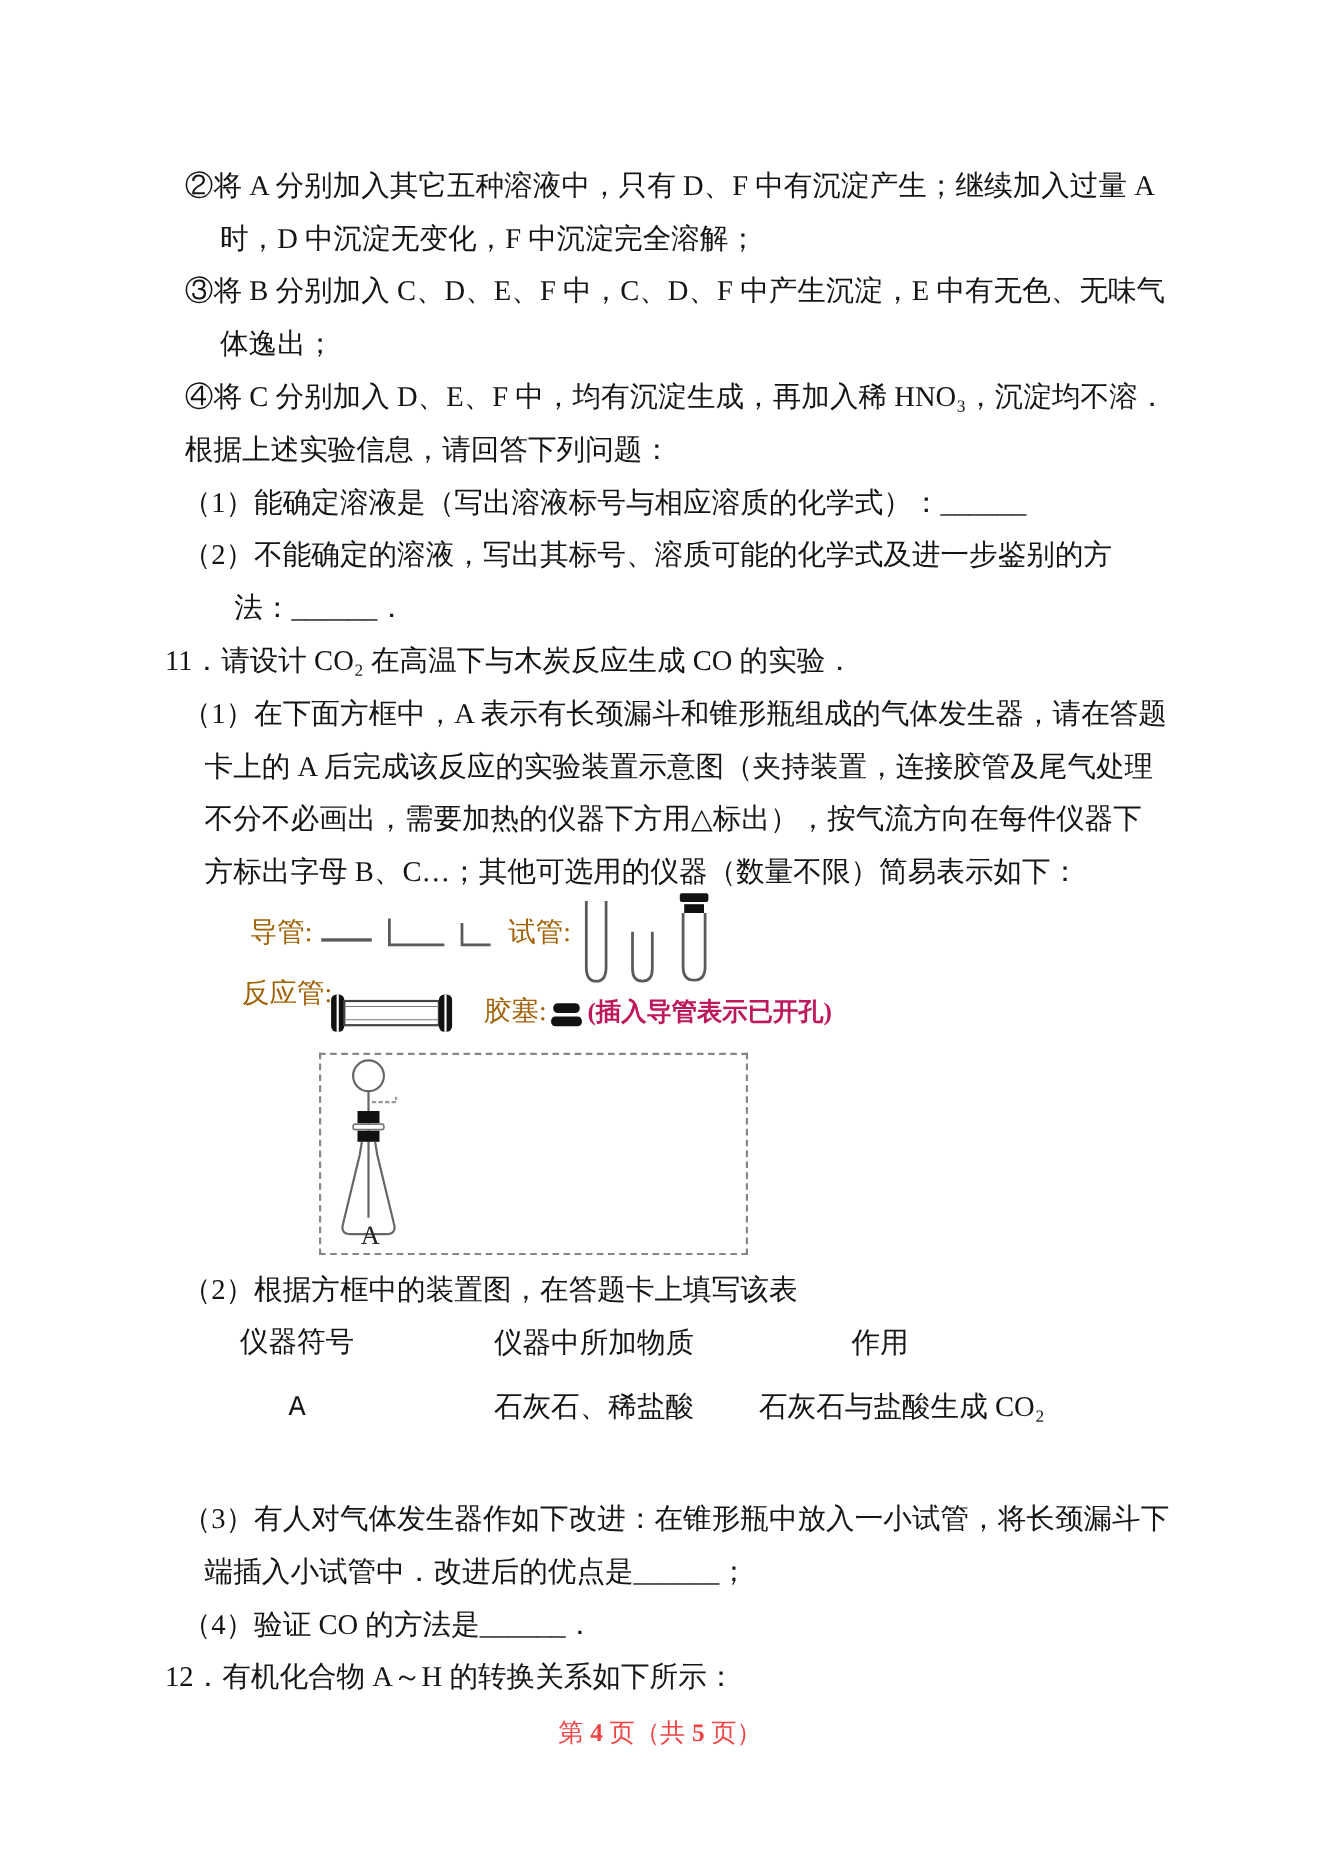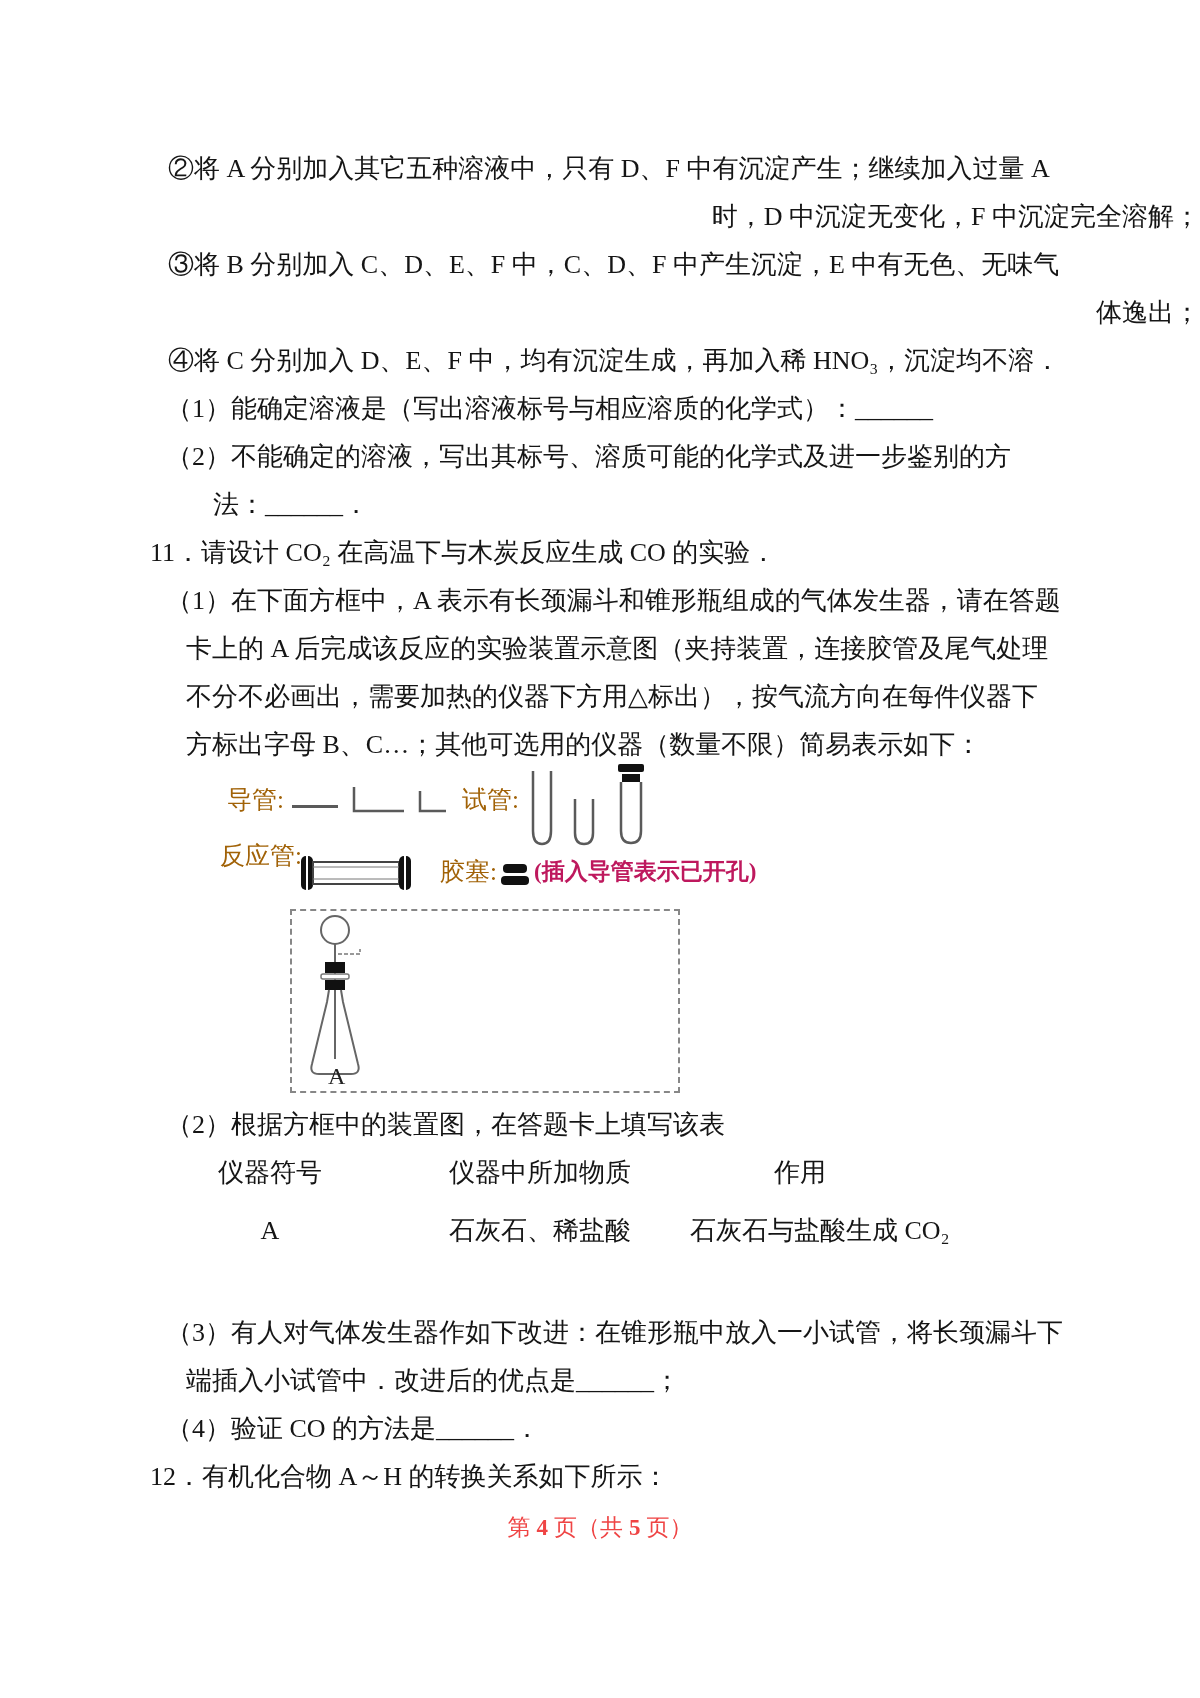--- a/index.html
+++ b/index.html
@@ -8,21 +8,21 @@
     font-family:"Liberation Serif","DejaVu Serif",serif;
     color:#151515;overflow:hidden;
   }
   .page{position:relative;width:1200px;height:1698px;background:#fff;}
   .textcol{padding-top:145px;}
   .line{
     margin-left:150px;height:48px;line-height:48px;
     font-size:26px;white-space:nowrap;color:#151515;
   }
   .ind-item{padding-left:18px;}
-  .ind-cont{padding-left:50px;text-align:right;}
+  .ind-cont{padding-left:50px;}
   .ind-paren{padding-left:16px;}
   .ind-cont2{padding-left:36px;}
   .ind-cont3{padding-left:63px;}
 
   
   .fig1{position:relative;height:140px;}
   .flabel{
     position:absolute;font-weight:normal;font-size:25px;line-height:30px;color:#a16207;
     white-space:nowrap;
   }
@@ -35,21 +35,21 @@
     margin-left:290px;width:386px;height:180px;
     border:2px dashed #878787;position:relative;
   }
   .genlabel{position:absolute;left:36px;top:152px;font-size:24px;color:#222;}
 
   
   .apptable{margin-left:150px;margin-top:0;}
   .trow{display:flex;height:48px;line-height:48px;font-size:26px;}
   .trow + .trow{margin-top:10px;}
   .tc{text-align:center;white-space:nowrap;}
-  .c1{width:240px;}
+  .c1{width:240px;font-family:Liberation Mono, monospace;}
   .c2{width:300px;}
   .c3{width:220px;}
 
   .mt8{margin-top:8px;}
   .mt54{margin-top:54px;}
 
   .footer{
     margin-top:12px;text-align:center;font-size:23px;line-height:30px;color:#ef4444;
   }
   .footer b{font-weight:bold;}
@@ -61,20 +61,21 @@
 <body>
 
 <div class="page">
 
   <div class="textcol">
     <div class="line ind-item">②将 A 分别加入其它五种溶液中，只有 D、F 中有沉淀产生；继续加入过量 A</div>
     <div class="line ind-cont">时，D 中沉淀无变化，F 中沉淀完全溶解；</div>
     <div class="line ind-item">③将 B 分别加入 C、D、E、F 中，C、D、F 中产生沉淀，E 中有无色、无味气</div>
     <div class="line ind-cont">体逸出；</div>
     <div class="line ind-item">④将 C 分别加入 D、E、F 中，均有沉淀生成，再加入稀 HNO₃，沉淀均不溶．</div>
+    <div class="line ind-item">根据上述实验信息，请回答下列问题：</div>
     <div class="line ind-paren">（1）能确定溶液是（写出溶液标号与相应溶质的化学式）：______</div>
     <div class="line ind-paren">（2）不能确定的溶液，写出其标号、溶质可能的化学式及进一步鉴别的方</div>
     <div class="line ind-cont3">法：______．</div>
     <div class="line">11．请设计 CO₂ 在高温下与木炭反应生成 CO 的实验．</div>
     <div class="line ind-paren">（1）在下面方框中，A 表示有长颈漏斗和锥形瓶组成的气体发生器，请在答题</div>
     <div class="line ind-cont2">卡上的 A 后完成该反应的实验装置示意图（夹持装置，连接胶管及尾气处理</div>
     <div class="line ind-cont2">不分不必画出，需要加热的仪器下方用△标出），按气流方向在每件仪器下</div>
     <div class="line ind-cont2">方标出字母 B、C…；其他可选用的仪器（数量不限）简易表示如下：</div>
   </div>
 

